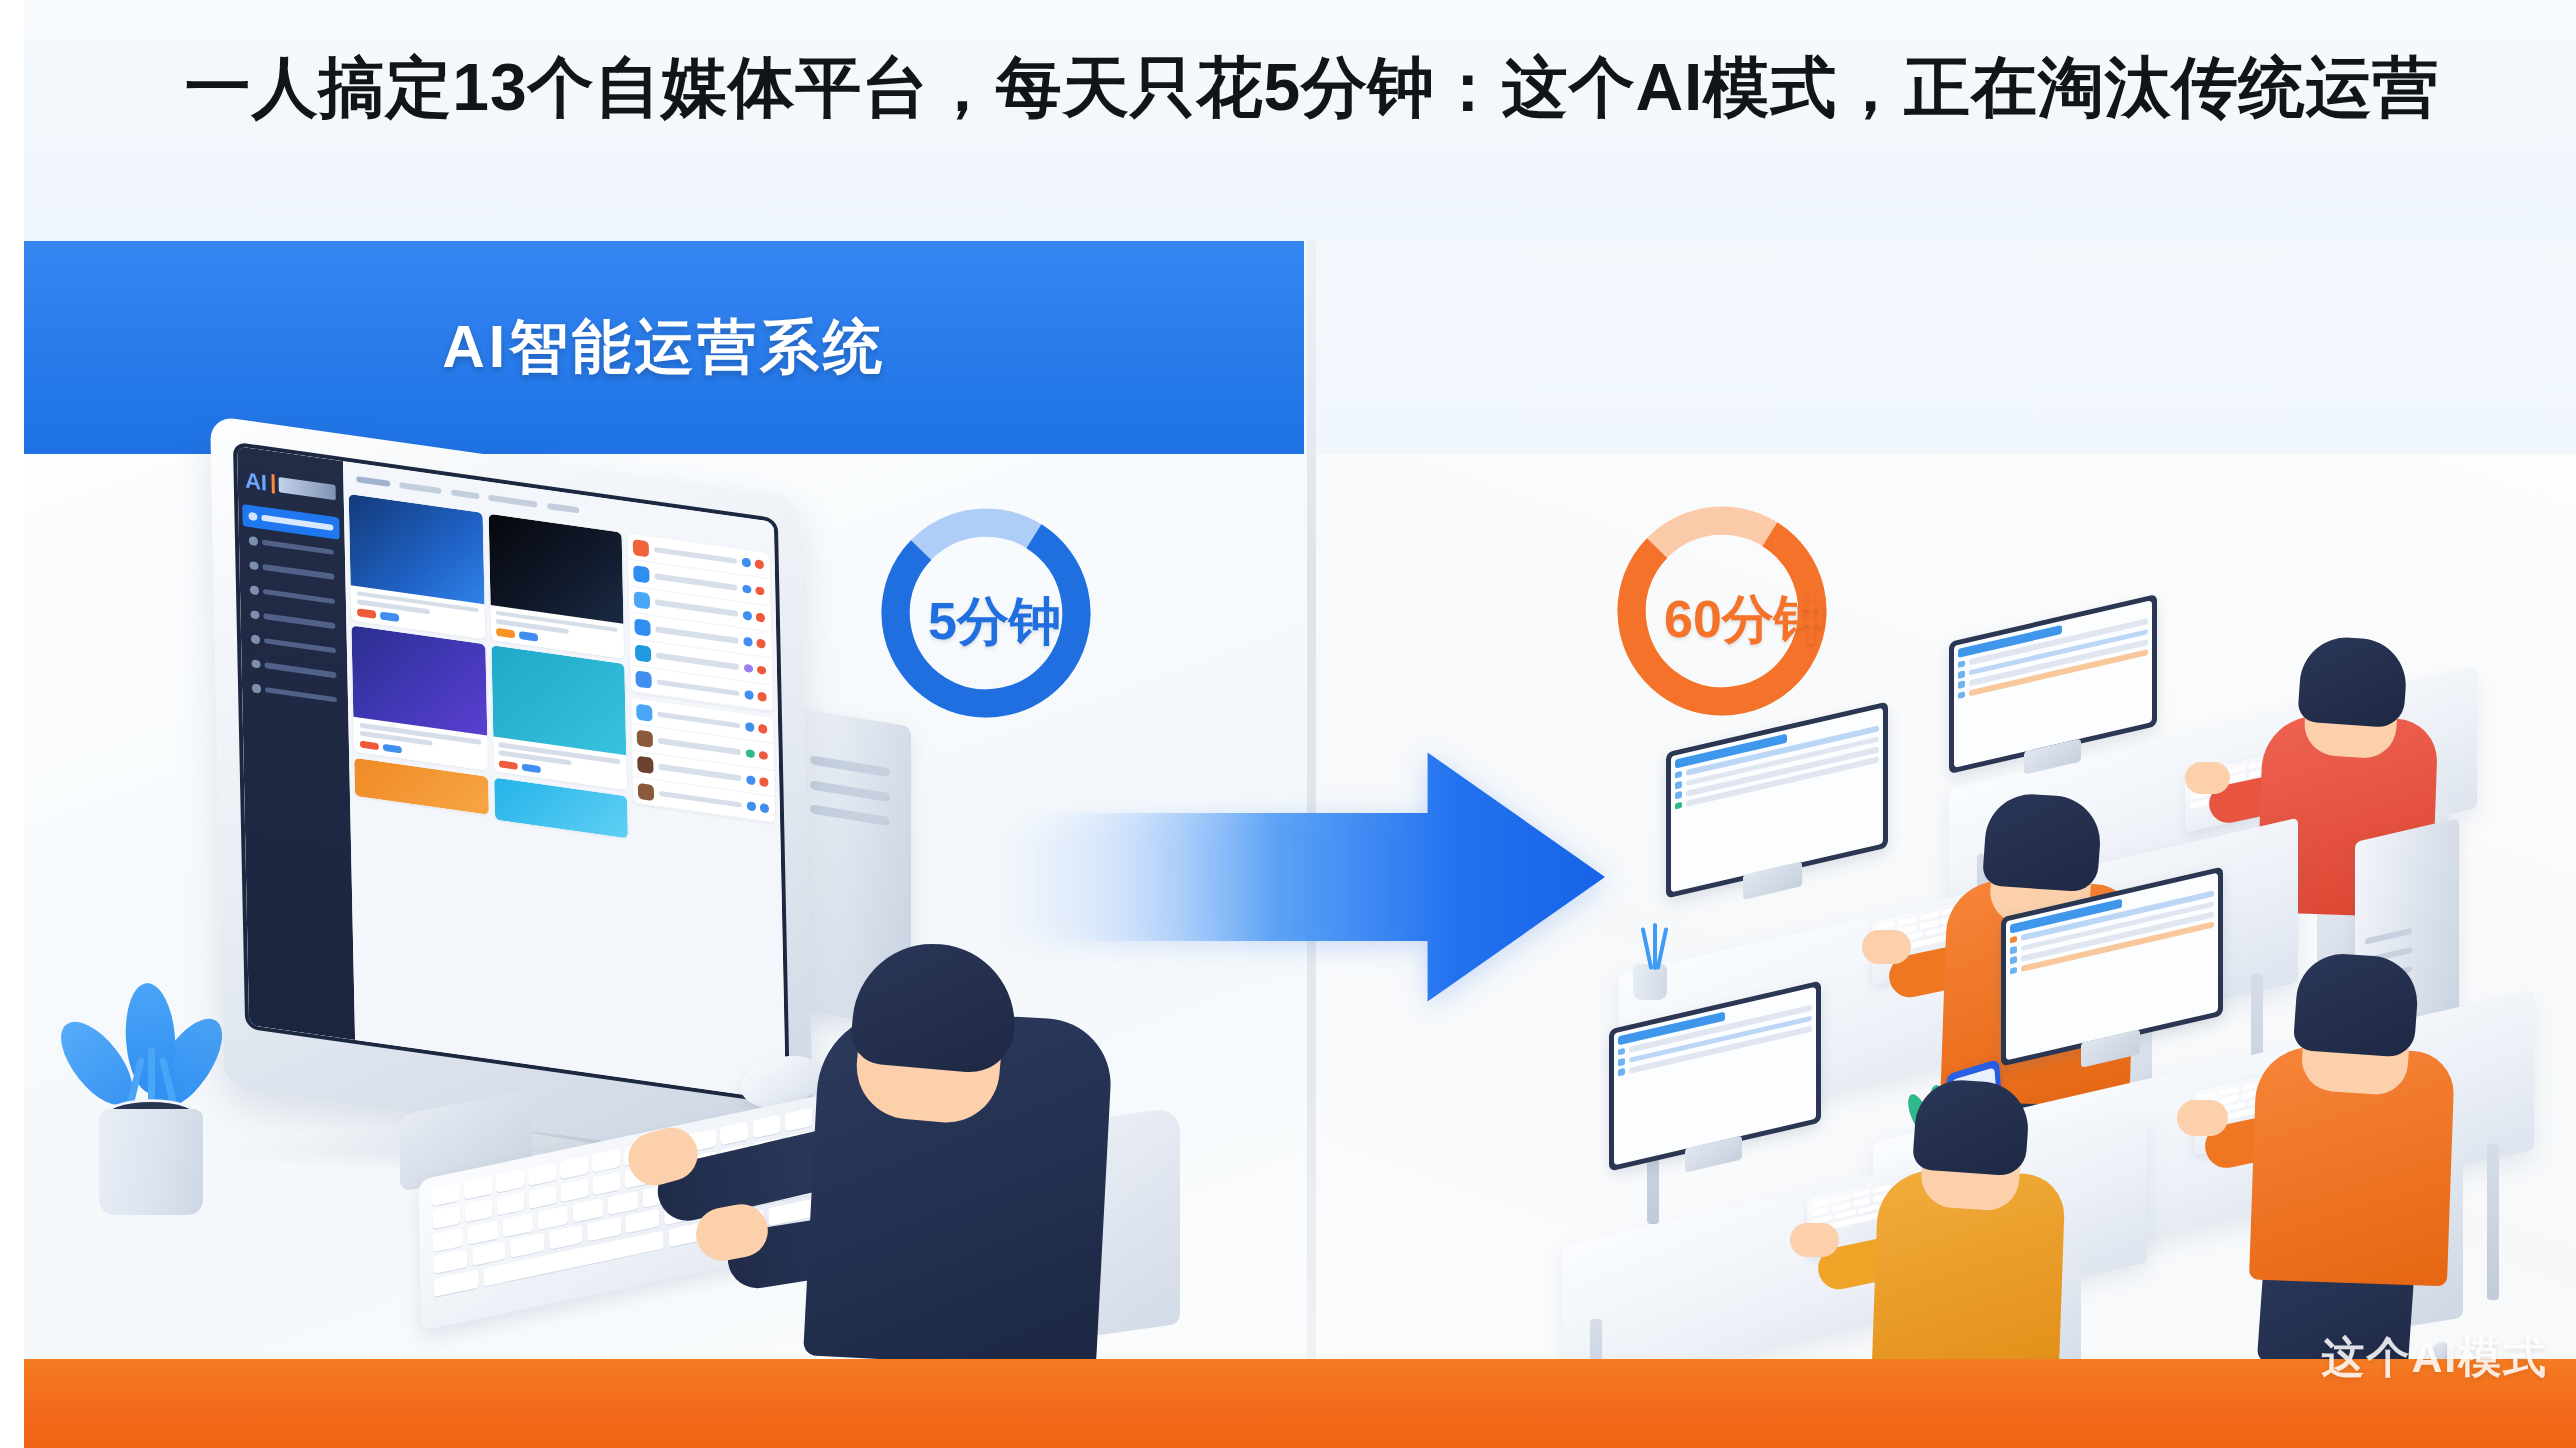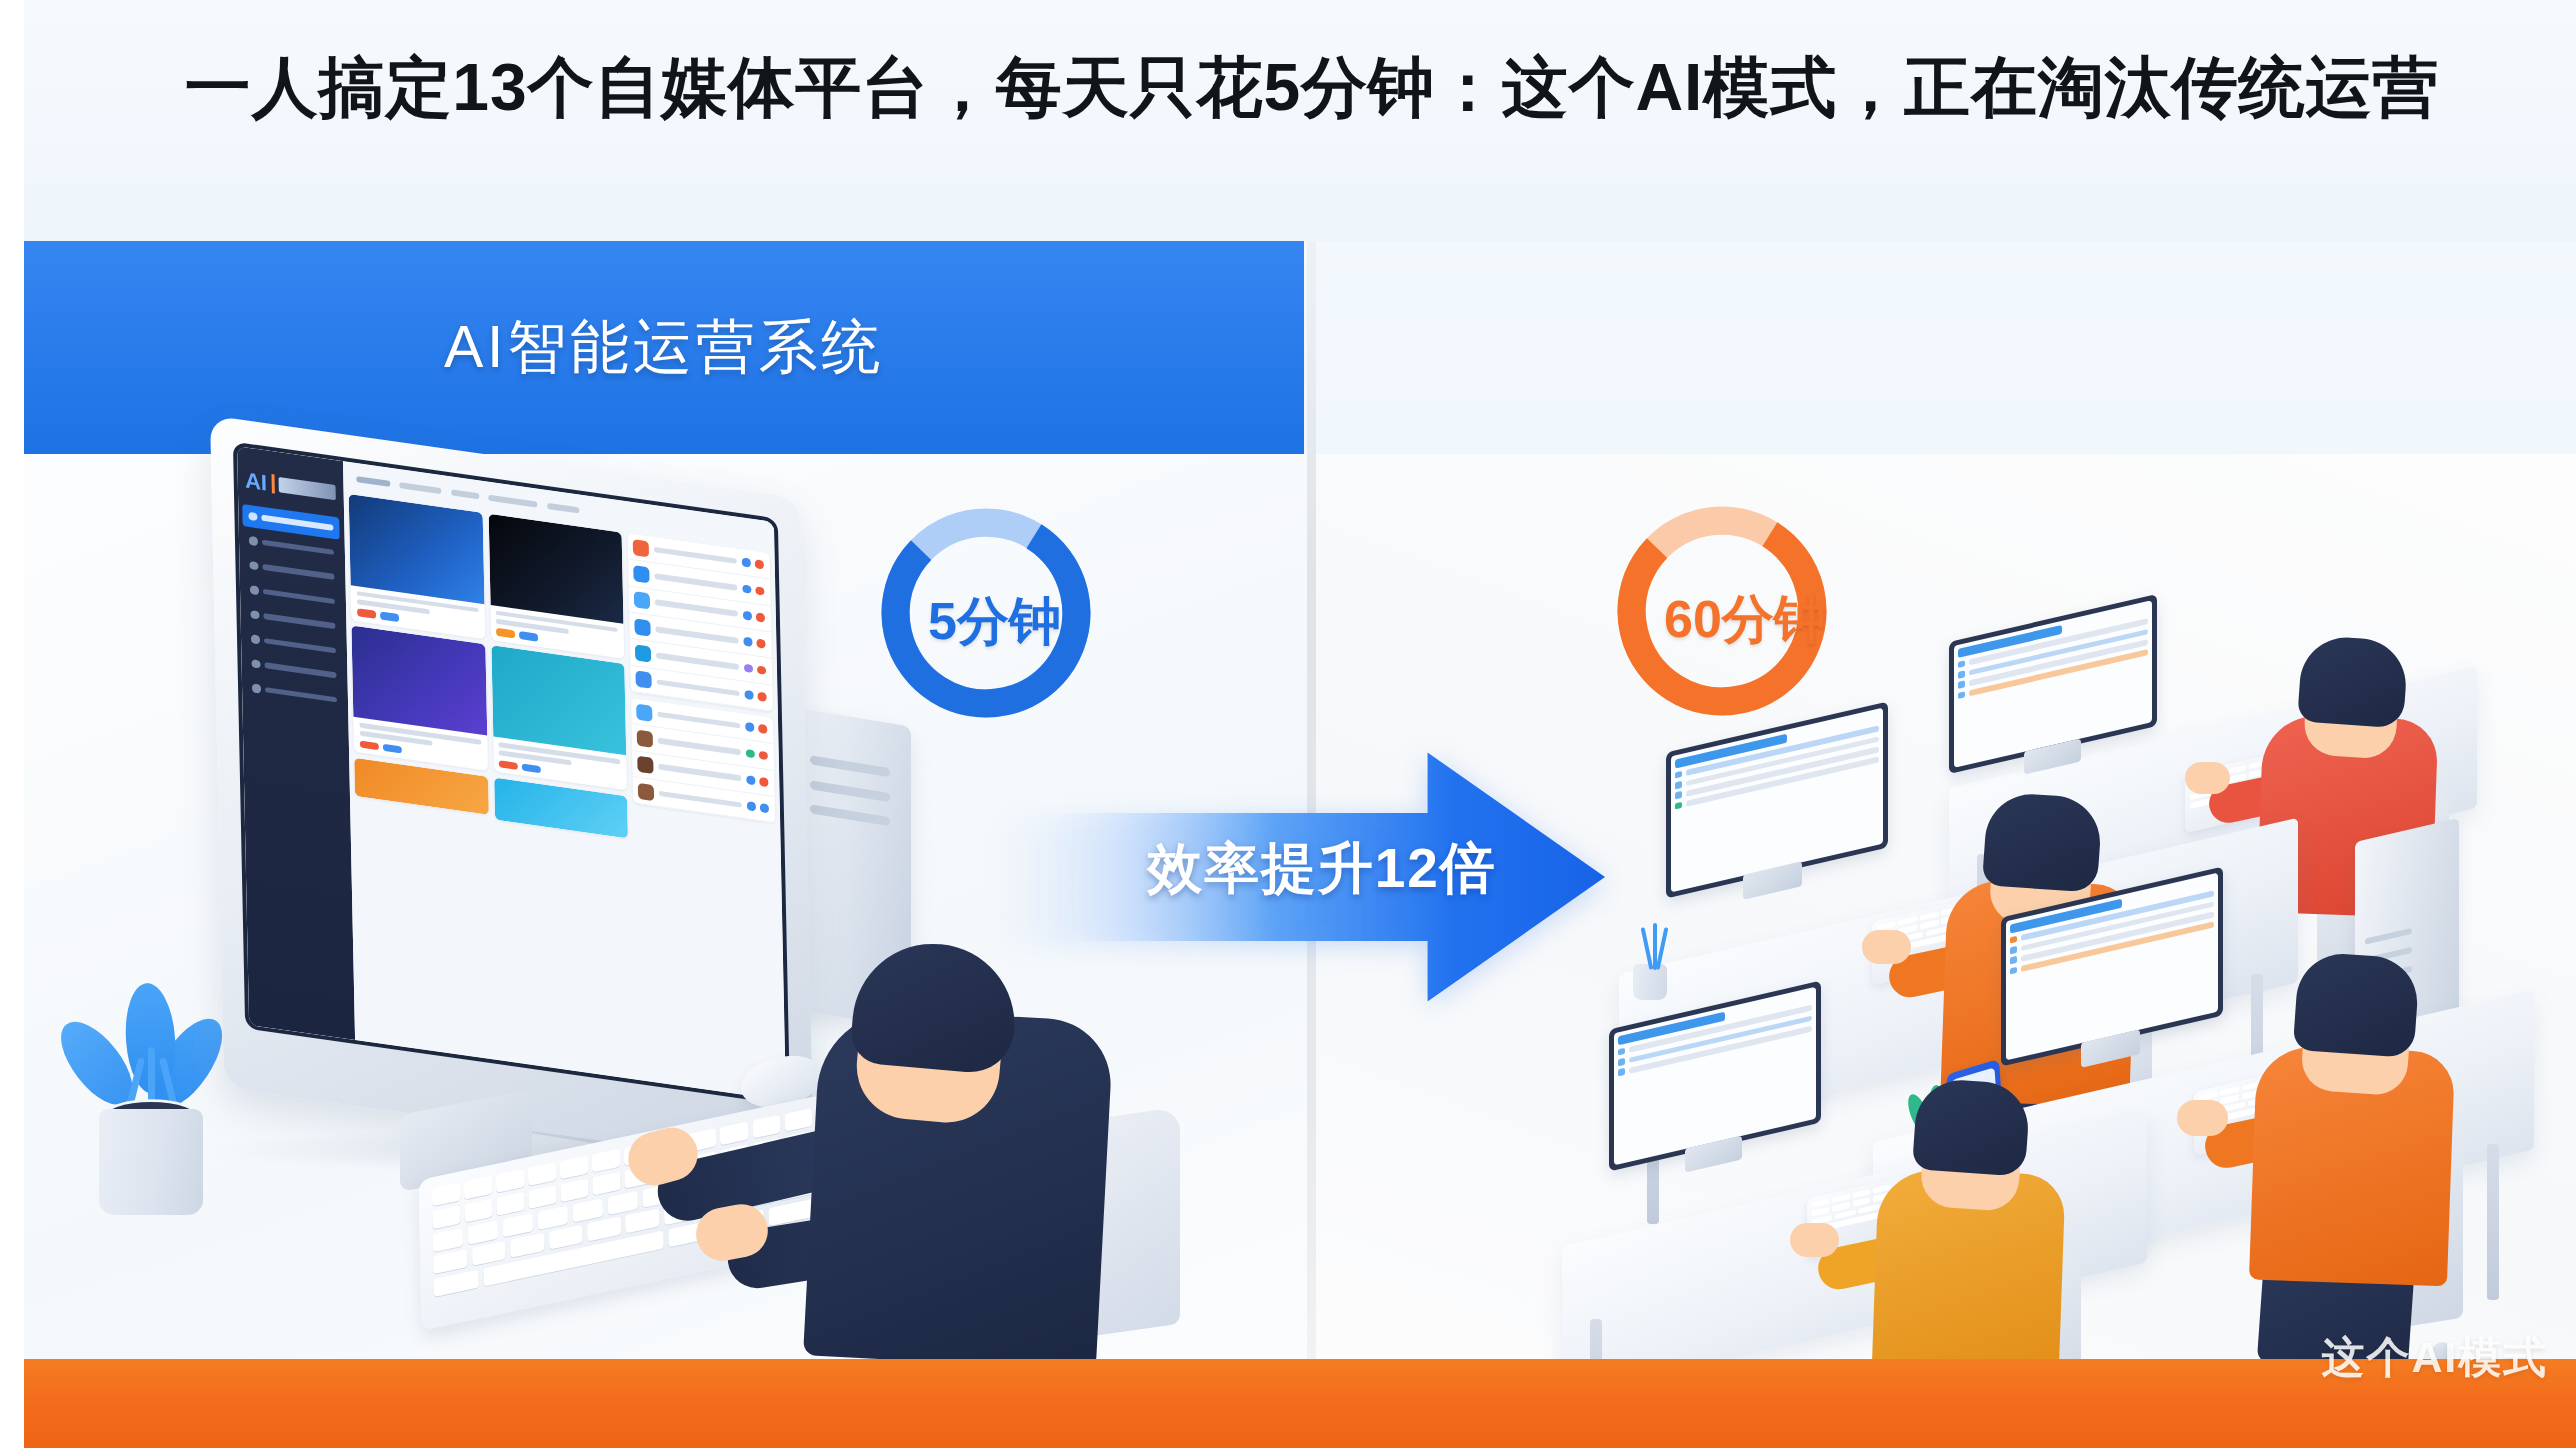--- a/index.html
+++ b/index.html
@@ -16,21 +16,21 @@
     font-size:66px; font-weight:700; color:#111418; letter-spacing:0.9px;
     line-height:118px; white-space:nowrap; }
 
   
   .hdr { position:absolute; top:241px; height:213px; background:#1f78f0;
     display:flex; align-items:center; justify-content:center; overflow:hidden; }
   .hdr::after { content:""; position:absolute; inset:0;
     background:linear-gradient(180deg,rgba(255,255,255,.10),rgba(0,0,0,.05)); }
   .hdr-left  { left:0px;    width:1280px; }
   .hdr-right { left:1295px; width:1281px; }
-  .hdr-label { position:relative; z-index:2; color:#fff; font-size:59px; font-weight:400;
+  .hdr-label { position:relative; z-index:2; color:#fff; font-size:59px; font-weight:700;
     letter-spacing:3.8px; text-shadow:0 2.8px 6.6px rgba(0,0,0,.22); white-space:nowrap; }
 
   
   .panel { position:absolute; top:454px; height:905px; overflow:hidden; }
   .panel-left  { left:0px;    width:1283px; background:linear-gradient(160deg,#fcfdfe 0%,#f4f8fb 60%,#fbfcfd 100%); }
   .panel-right { left:1291px; width:1285px; background:linear-gradient(200deg,#fdfdfd 0%,#f6f8fa 60%,#fcfcfd 100%); }
   .divider { position:absolute; left:1283px; top:241px; width:8.5px; height:1118px;
     background:linear-gradient(180deg,#eef1f4,#dfe4e9 30%,#e5e9ee 75%,#f0f2f4); z-index:6; }
 
   
@@ -880,20 +880,19 @@
         <linearGradient id="arrGrad" x1="0" y1="0" x2="1" y2="0">
           <stop offset="0%" stop-color="#ffffff" stop-opacity="0.05"></stop>
           <stop offset="18%" stop-color="#cfe2fd" stop-opacity="0.55"></stop>
           <stop offset="45%" stop-color="#57a0f6" stop-opacity="0.95"></stop>
           <stop offset="75%" stop-color="#2272ef"></stop>
           <stop offset="100%" stop-color="#1763e8"></stop>
         </linearGradient>
       </defs>
       <path d="M0,72 L452,72 L452,8 L640,140 L452,272 L452,208 L0,208 Z" fill="url(#arrGrad)"></path>
     </svg>
-    <div class="arrow-label">效率提升12倍</div>
   </div>
 
   <div class="bottom-bar"></div>
   <div class="watermark">这个AI模式</div>
 
 </div>
 
 
 </body></html>

